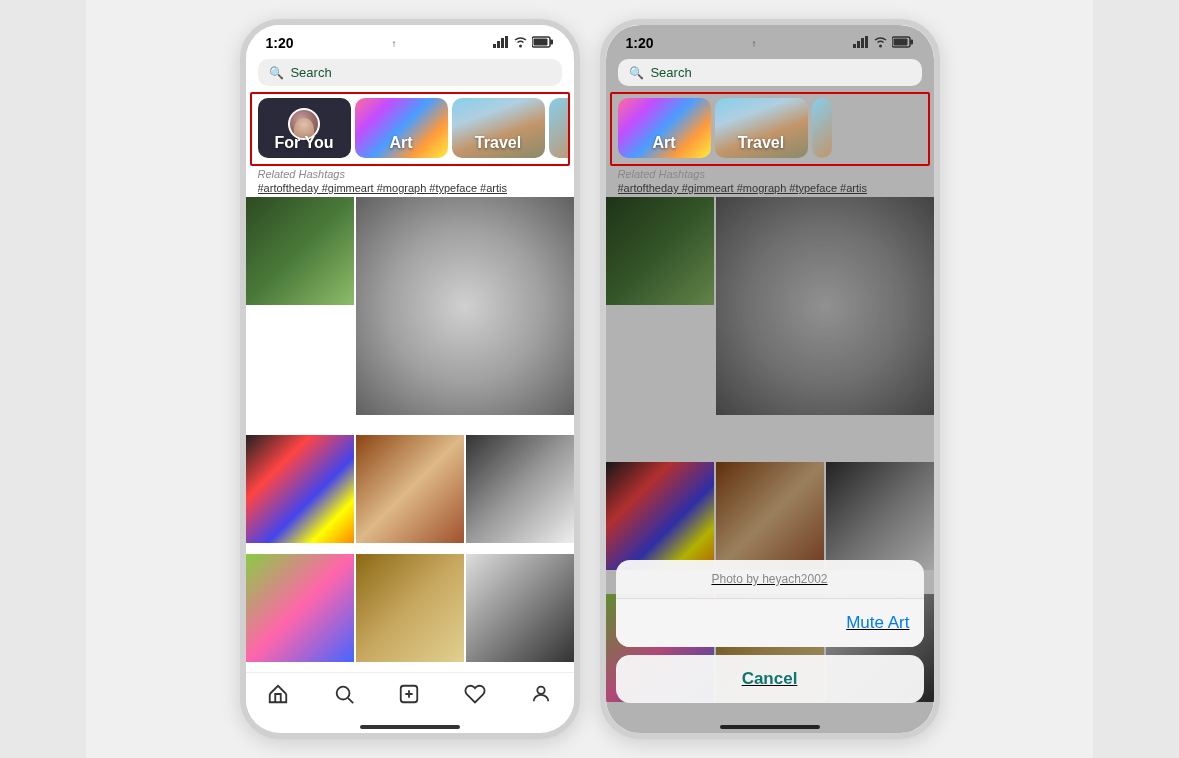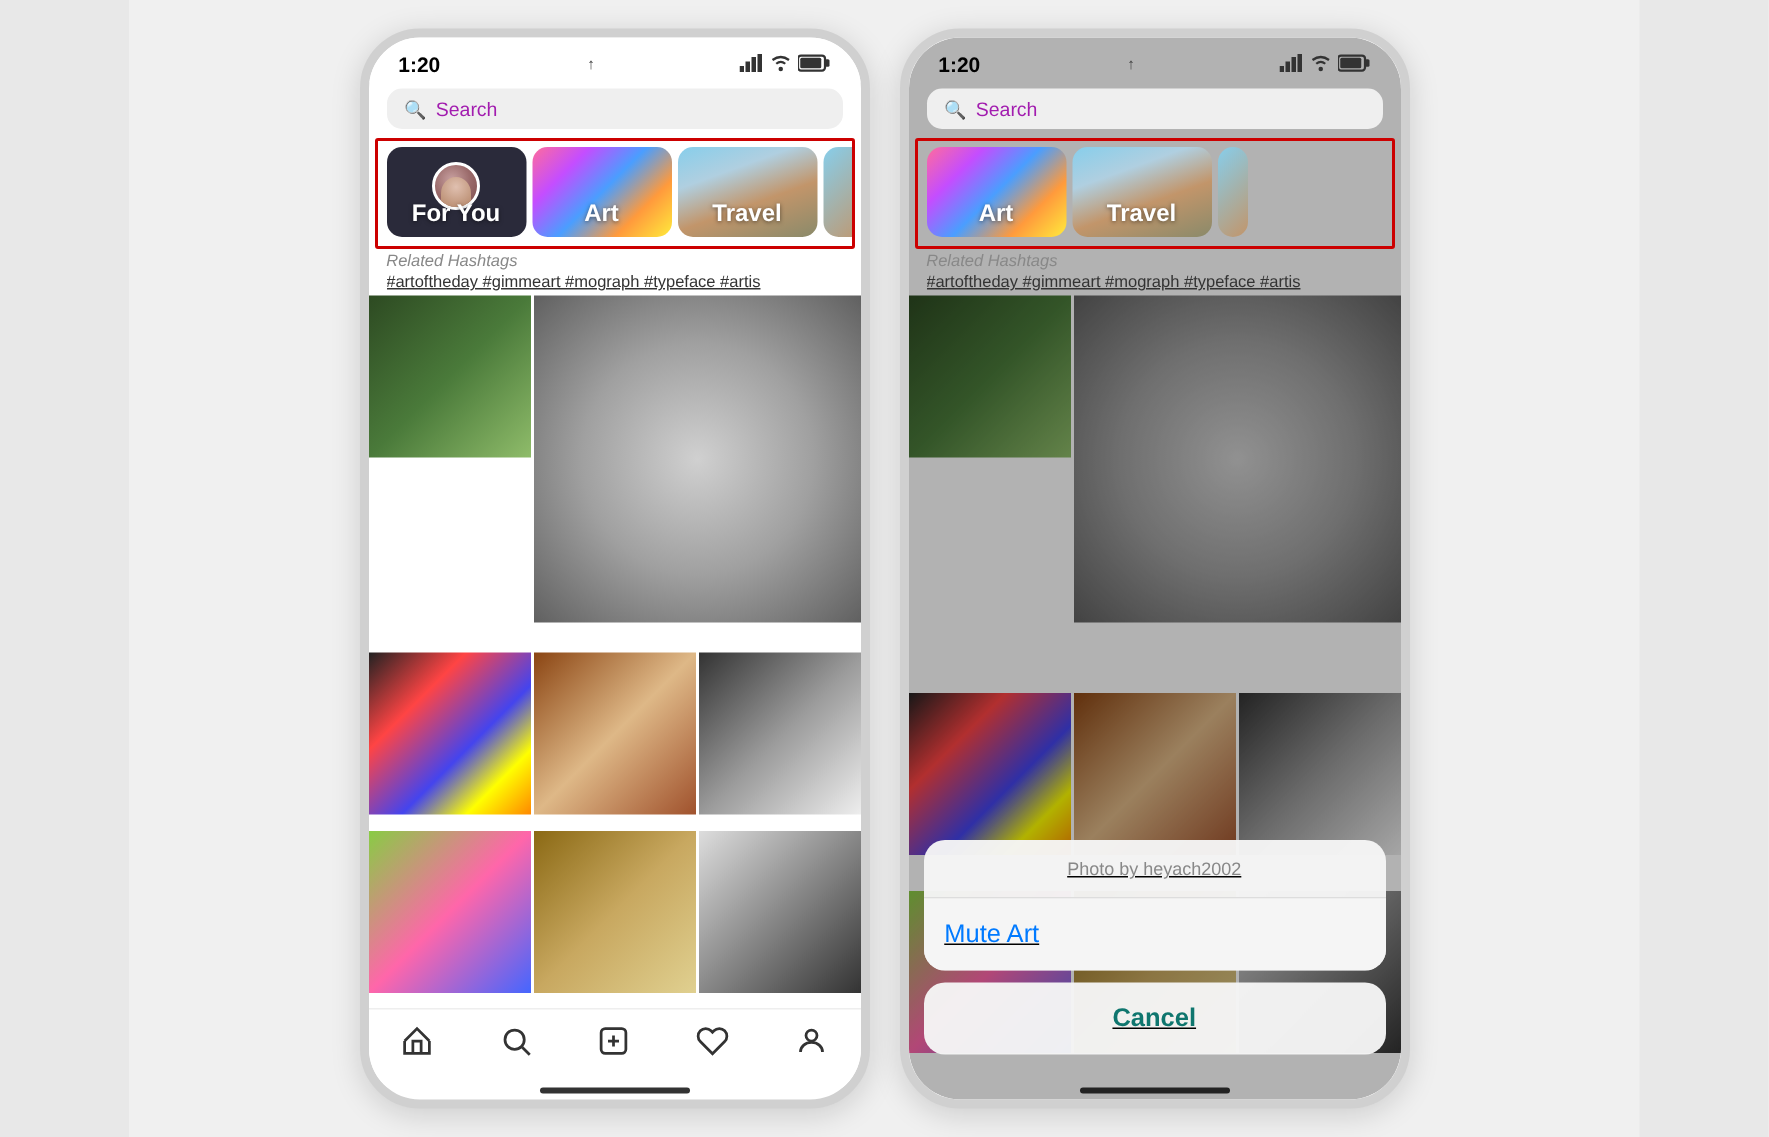--- a/index.html
+++ b/index.html
@@ -75,21 +75,21 @@
       flex-shrink: 0;
     }
 
     .search-icon {
       font-size: 12px;
       color: #888;
     }
 
     .search-placeholder {
       font-size: 13px;
-      color: #a21caf;
+      color: #14532d;
     }
 
     .category-chip {
       position: relative;
       width: 90px;
       height: 60px;
       border-radius: 10px;
       overflow: hidden;
       flex-shrink: 0;
     }
@@ -207,21 +207,21 @@
       text-align: center;
       padding: 12px;
       font-size: 12px;
       color: #888;
       border-bottom: 1px solid #ddd;
     }
 
     .action-sheet-btn {
       display: block;
       width: 100%;
-      text-align: left;
+      text-align: right;
       padding: 14px;
       font-size: 17px;
       color: #007aff;
       border: none;
       background: rgba(245,245,245,0.97);
       cursor: pointer;
     }
 
     .action-cancel-btn {
       display: block;

